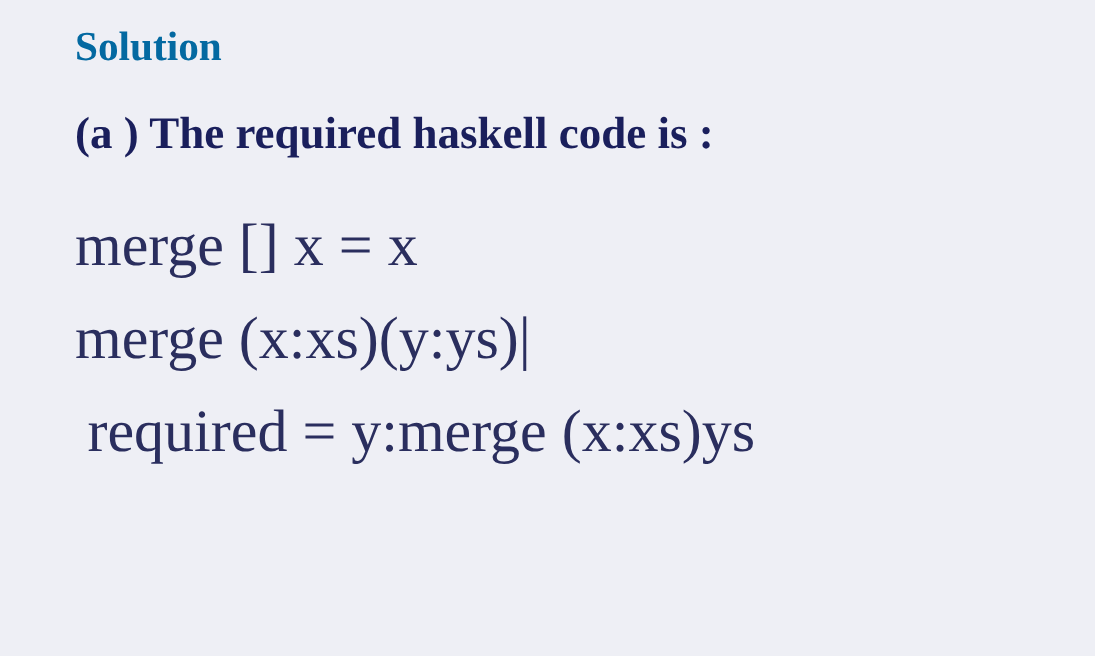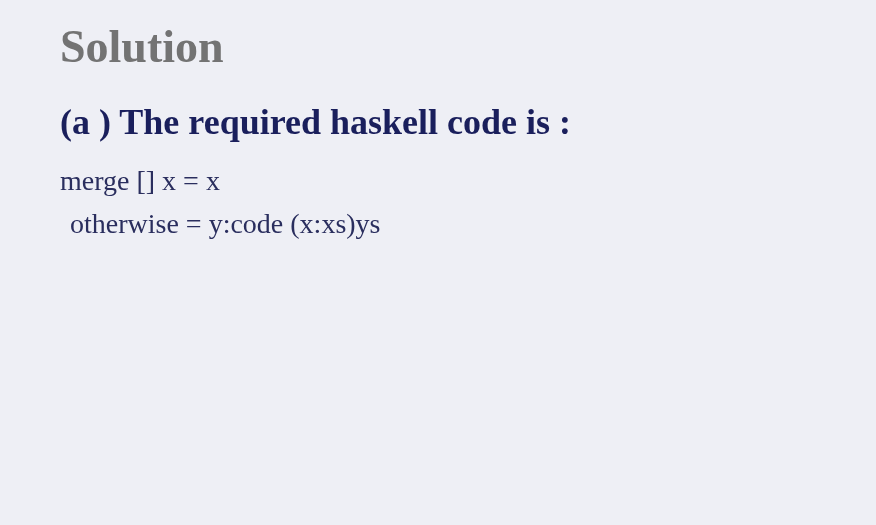--- a/index.html
+++ b/index.html
@@ -10,46 +10,47 @@
     body {
       background-color: #eeeff5;
       font-family: Georgia, 'Times New Roman', serif;
       width: 876px;
       height: 525px;
       padding: 20px 60px;
       color: #1a1f5c;
     }
     .heading-solution {
       font-weight: bold;
-      font-size: 46px;
-      color: #737373;
+      font-size: 33px;
+      color: #0369a1;
       margin-bottom: 28px;
     }
     .heading-part {
       font-weight: bold;
       font-size: 36px;
       color: #1a1f5c;
-      margin-bottom: 16px;
+      margin-bottom: 33px;
     }
     .code-block {
-      font-size: 28px;
+      font-size: 48px;
       color: #2a2e5e;
       line-height: 1.55;
       font-family: Georgia, 'Times New Roman', serif;
     }
     .code-line {
       display: block;
     }
     .indent {
       padding-left: 10px;
     }
   </style>
 </head>
 <body>
 
 <div class="heading-solution">Solution</div>
 
 <div class="heading-part">(a )  The required haskell code is :</div>
 
 <div class="code-block">
   <span class="code-line">merge [] x = x</span>
-  <span class="code-line indent"> otherwise = y:code (x:xs)ys</span>
+  <span class="code-line">merge (x:xs)(y:ys)|</span>
+  <span class="code-line indent"> required = y:merge (x:xs)ys</span>
 </div>
 
 </body></html>

